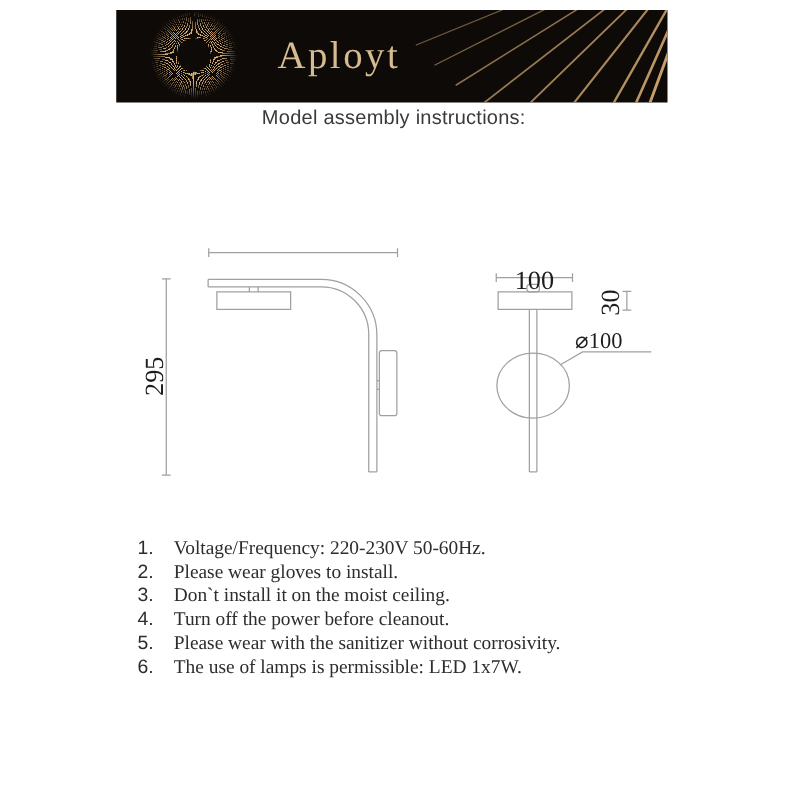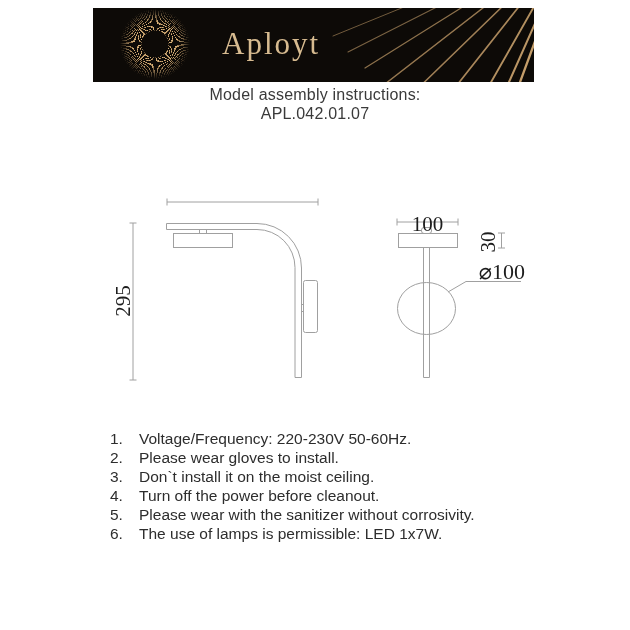--- a/index.html
+++ b/index.html
@@ -26,21 +26,21 @@
   .drawing{position:absolute;left:0;top:0;width:630px;height:630px;}
   .dim-label{position:absolute;font-family:"Liberation Serif","DejaVu Serif","DejaVu Sans",serif;
     font-size:21px;color:#1d1d1d;text-align:center;line-height:22px;white-space:nowrap;}
   .rot{transform:rotate(-90deg);transform-origin:center center;}
 
   
   .instructions{position:absolute;left:110px;top:429px;width:470px;margin:0;padding:0;list-style:none;
     color:#2d2d2d;font-size:15.5px;line-height:19px;}
   .instructions li{display:flex;margin:0;padding:0;}
   .inum{display:inline-block;width:29px;flex:0 0 29px;}
-  .itext{flex:1;}
+  .itext{flex:1;font-family:Liberation Serif, serif;}
 </style>
 </head>
 <body>
 
 <div class="page">
 
   <div class="banner">
     <div class="sunburst"></div>
     <div class="brand">Aployt</div>
     <svg class="rays" viewBox="0 0 441 74" xmlns="http://www.w3.org/2000/svg">
@@ -53,21 +53,20 @@
         <line x1="480" y1="-70" x2="342" y2="105" stroke-width="1.7" opacity="0.85"></line>
         <line x1="480" y1="-70" x2="372" y2="120" stroke-width="1.9" opacity="0.9"></line>
         <line x1="480" y1="-70" x2="392" y2="128" stroke-width="2.1" opacity="0.95"></line>
         <line x1="480" y1="-70" x2="405" y2="134" stroke-width="2.3" opacity="1"></line>
       </g>
     </svg>
   </div>
 
   <div class="header">
     <div>Model assembly instructions:</div>
-    <div>APL.042.01.07</div>
   </div>
 
   <svg class="drawing" viewBox="0 0 630 630" xmlns="http://www.w3.org/2000/svg">
     <g stroke="#a0a0a0" stroke-width="1" fill="none">
 
       <path d="M167,202 H318 M167,198.5 V205.5 M318,198.5 V205.5"></path>
 
       <path d="M133,223 V380 M129.5,223 H136.5 M129.5,380 H136.5"></path>
 
       <path d="M166.5,223.5 H257 A44.5,44.5 0 0 1 301.5,268 V377.5"></path>
@@ -94,21 +93,21 @@
 
       <path d="M501.5,233 V248 M498,233 H505 M498,248 H505"></path>
 
       <path d="M448,292 L466,281.5 H521"></path>
     </g>
   </svg>
 
   <span class="dim-label rot" style="left:88px;top:290px;width:70px;">295</span>
   <span class="dim-label" style="left:397px;top:213px;width:61px;">100</span>
   <span class="dim-label rot" style="left:463px;top:231px;width:50px;">30</span>
-  <span class="dim-label" style="left:465px;top:261px;width:60px;text-align:right;font-size:22px;">⌀100</span>
+  <span class="dim-label" style="left:449px;top:261px;width:60px;text-align:center;font-size:18px;">⌀100</span>
 
   <ol class="instructions">
     <li>
       <span class="inum">1.</span>
       <span class="itext">Voltage/Frequency: 220-230V 50-60Hz.</span>
     </li>
     <li>
       <span class="inum">2.</span>
       <span class="itext">Please wear gloves to install.</span>
     </li>

